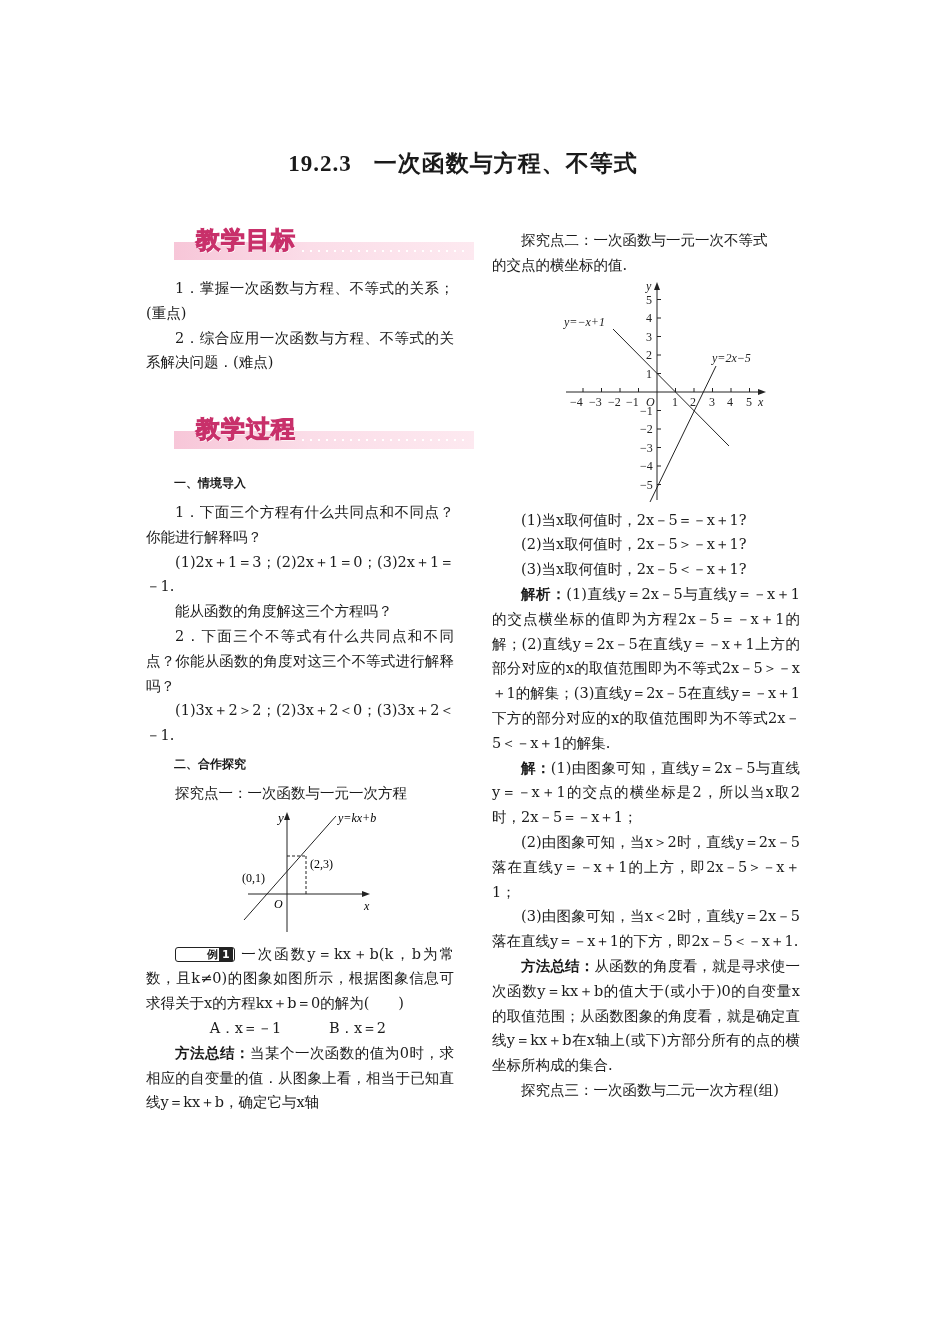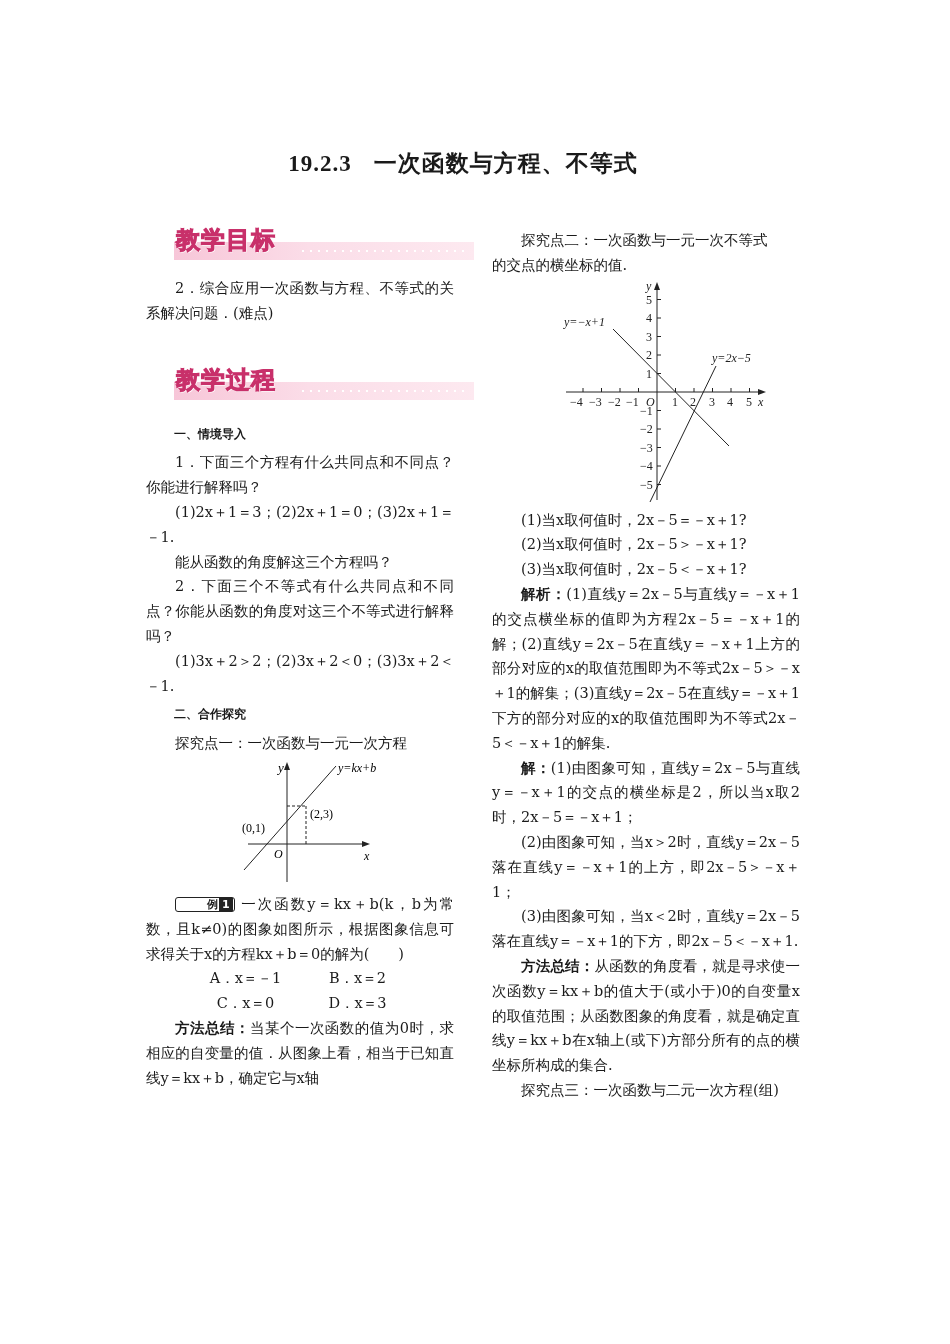--- a/index.html
+++ b/index.html
@@ -12,21 +12,21 @@
   .col.left { left:146px; top:228px; }
   .col.right { left:492px; top:228px; }
   .p { margin:0; text-align:justify; }
   .ind { text-indent:2em; }
   .sec-head { position:relative; height:34px; margin:0 0 0 28px; }
   .sec-head .band { position:absolute; left:0; top:14px; width:300px; height:18px;
                     background:linear-gradient(90deg,#f7c6d8 0%,#fbdde8 45%,#fde9f0 100%); }
   .sec-head .dots { position:absolute; left:125px; top:22px; width:170px; height:2px;
                     background-image:radial-gradient(circle,#ffffff 1px,transparent 1.2px);
                     background-size:8px 2px; }
-  .sec-head .label { position:absolute; left:2px; top:0; font-family:"DejaVu Sans",sans-serif;
+  .sec-head .label { position:absolute; left:22px; top:0; font-family:"DejaVu Sans",sans-serif;
                      font-weight:bold; font-size:24px; color:#e0508a; letter-spacing:1px;
                      -webkit-text-stroke:1px #c8306a; text-shadow:0 0 2px #fff, 1px 1px 0 #fff; }
   .h2 { font-family:"DejaVu Sans",sans-serif; font-weight:bold; font-size:12px; margin:4px; padding-left:2em; }
   .bold { font-family:"DejaVu Sans",sans-serif; font-weight:bold; }
   .opt-row { padding-left:3em; display:flex; }
   .opt-row span { display:inline-block; width:112px;text-align:center; }
   .badge { display:inline-block; border:1.5px solid #222; border-radius:3px; font-size:11px;
            line-height:13px; padding:0 1px 0 2px; font-family:"DejaVu Sans",sans-serif; font-weight:bold;
            vertical-align:1px; }
   .badge .n { background:#222; color:#fff; padding:0 3px; margin-left:1px; }
@@ -41,20 +41,21 @@
   <span class="num">19.2.3</span><span>一次函数与方程、不等式</span>
 </div>
 
 <div class="col left">
   <div class="sec-head">
     <div class="band"></div>
     <div class="dots"></div>
     <div class="label">教学目标</div>
   </div>
   <div style="height:14px"></div>
+  <p class="p ind">1．掌握一次函数与方程、不等式的关系；(重点)</p>
   <p class="p ind">2．综合应用一次函数与方程、不等式的关系解决问题．(难点)</p>
 
   <div style="height:42px"></div>
   <div class="sec-head">
     <div class="band"></div>
     <div class="dots"></div>
     <div class="label">教学过程</div>
   </div>
   <div style="height:16px"></div>
 
@@ -81,24 +82,20 @@
     <text x="72" y="60" font-size="12">(2,3)</text>
     <text x="4" y="74" font-size="12">(0,1)</text>
     <text x="36" y="100" font-size="12" font-style="italic">O</text>
     <text x="126" y="102" font-size="12" font-style="italic">x</text>
   </svg>
 
   <p class="p ind"><span class="badge"><span>例</span><span class="n">1</span></span> <span>一次函数y＝kx＋b(k，b为常数，且k≠0)的图象如图所示，根据图象信息可求得关于x的方程kx＋b＝0的解为(　　)</span></p>
   <div class="opt-row">
     <span>A．x＝－1</span>
     <span>B．x＝2</span>
-  </div>
-  <div class="opt-row">
-    <span>C．x＝0</span>
-    <span>D．x＝3</span>
   </div>
   <p class="p ind"><span class="bold">方法总结：</span><span>当某个一次函数的值为0时，求相应的自变量的值．从图象上看，相当于已知直线y＝kx＋b，确定它与x轴</span></p>
 </div>
 
 <div class="col right">
   <p class="p ind">探究点二：一次函数与一元一次不等式</p>
   <p class="p">的交点的横坐标的值.</p>
 
   <svg class="fig2" width="210" height="222" viewBox="0 0 210 222">
 

